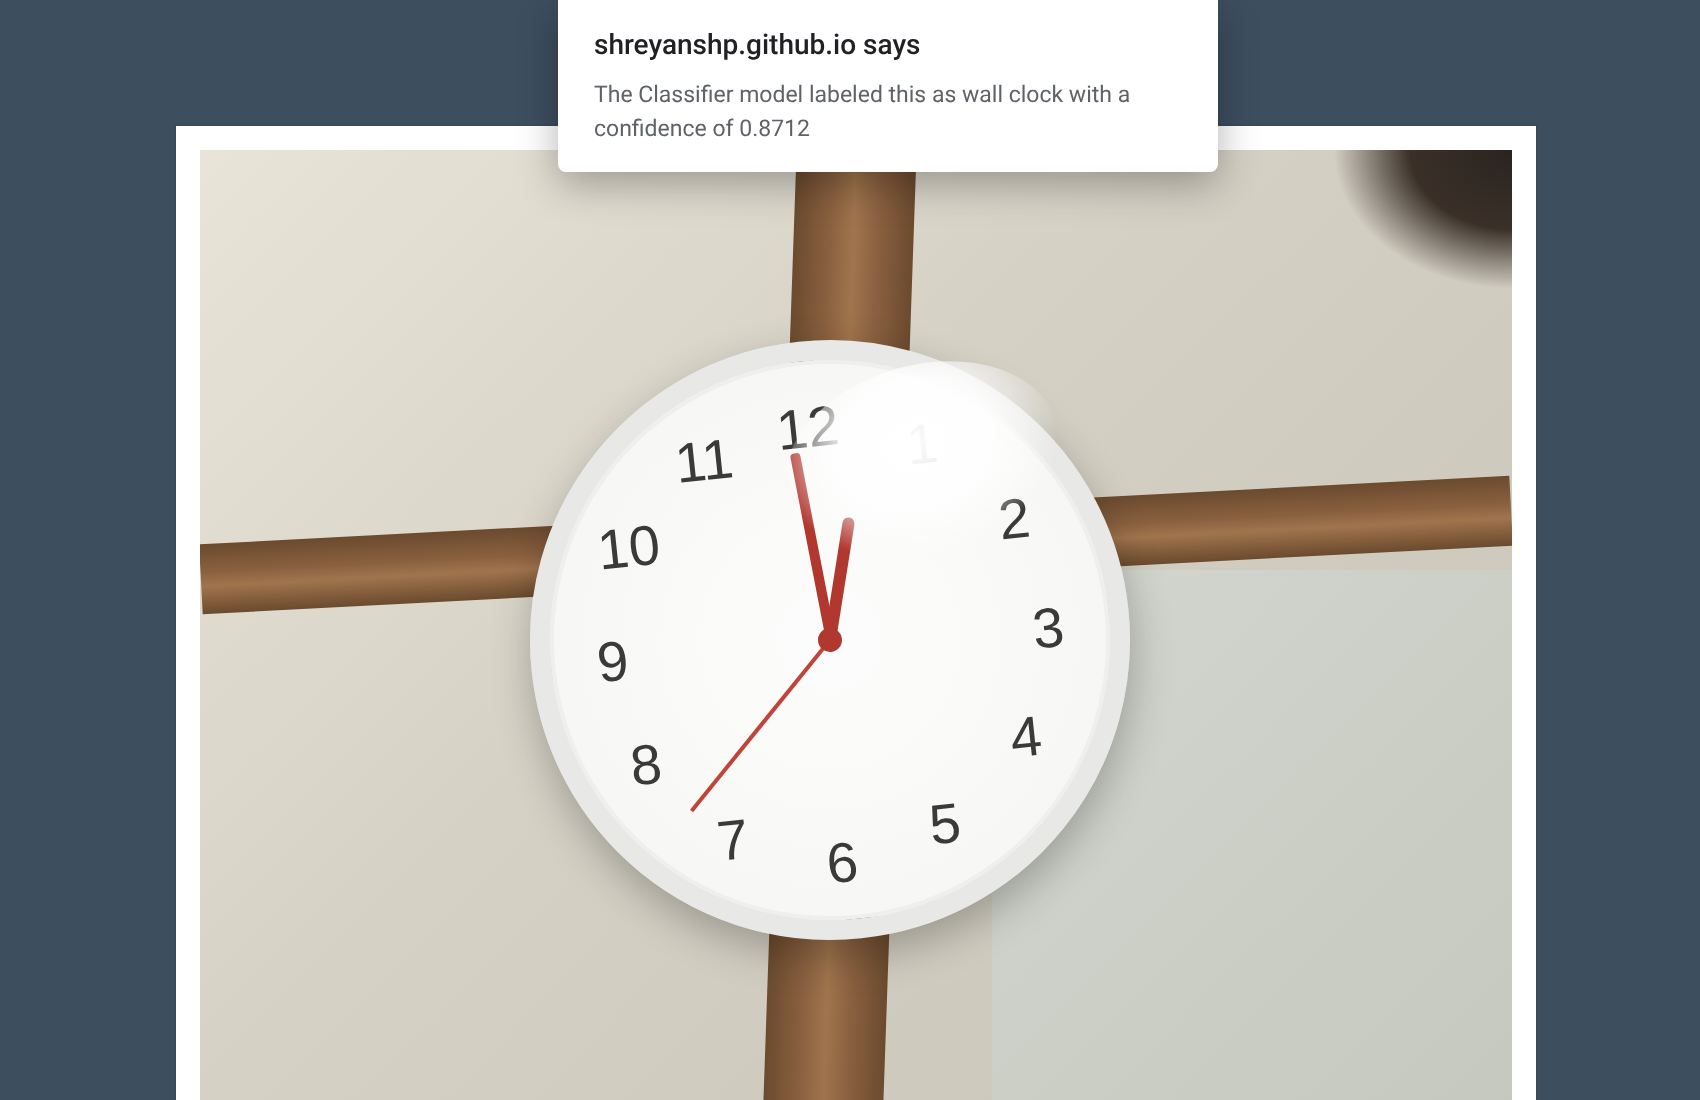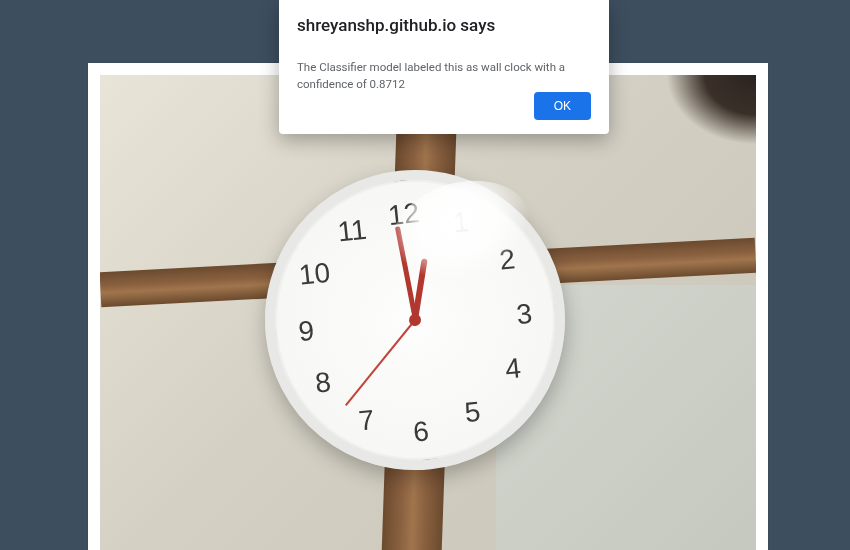--- a/index.html
+++ b/index.html
@@ -122,24 +122,24 @@
       top: 0;
       left: 279px;
       width: 330px;
       background: #fff;
       border-radius: 0 0 4px 4px;
       box-shadow: 0 6px 20px rgba(0,0,0,0.3);
       padding: 15px 18px 14px 18px;
       z-index: 100;
     }
     .dialog-origin {
-      font-size: 17px;
+      font-size: 14px;
       color: #202124;
       font-weight: 500;
-      margin-bottom: 24px;
+      margin-bottom: 8px;
     }
     .dialog-message {
       font-size: 11.5px;
       color: #5f6368;
       line-height: 1.45;
       margin-bottom: 0;
     }
     .dialog-actions {
       display: flex;
       justify-content: flex-end;
@@ -186,16 +186,13 @@
       </div>
     </div>
   </div>
 </div>
 
 <div class="dialog">
   <div class="dialog-origin">
     <span>shreyanshp.github.io</span><span> says</span>
   </div>
   <div class="dialog-message">The Classifier model labeled this as wall clock with a confidence of 0.8712</div>
-  <div class="dialog-actions">
-    <button class="ok-button">OK</button>
-  </div>
 </div>
 
 </body></html>

